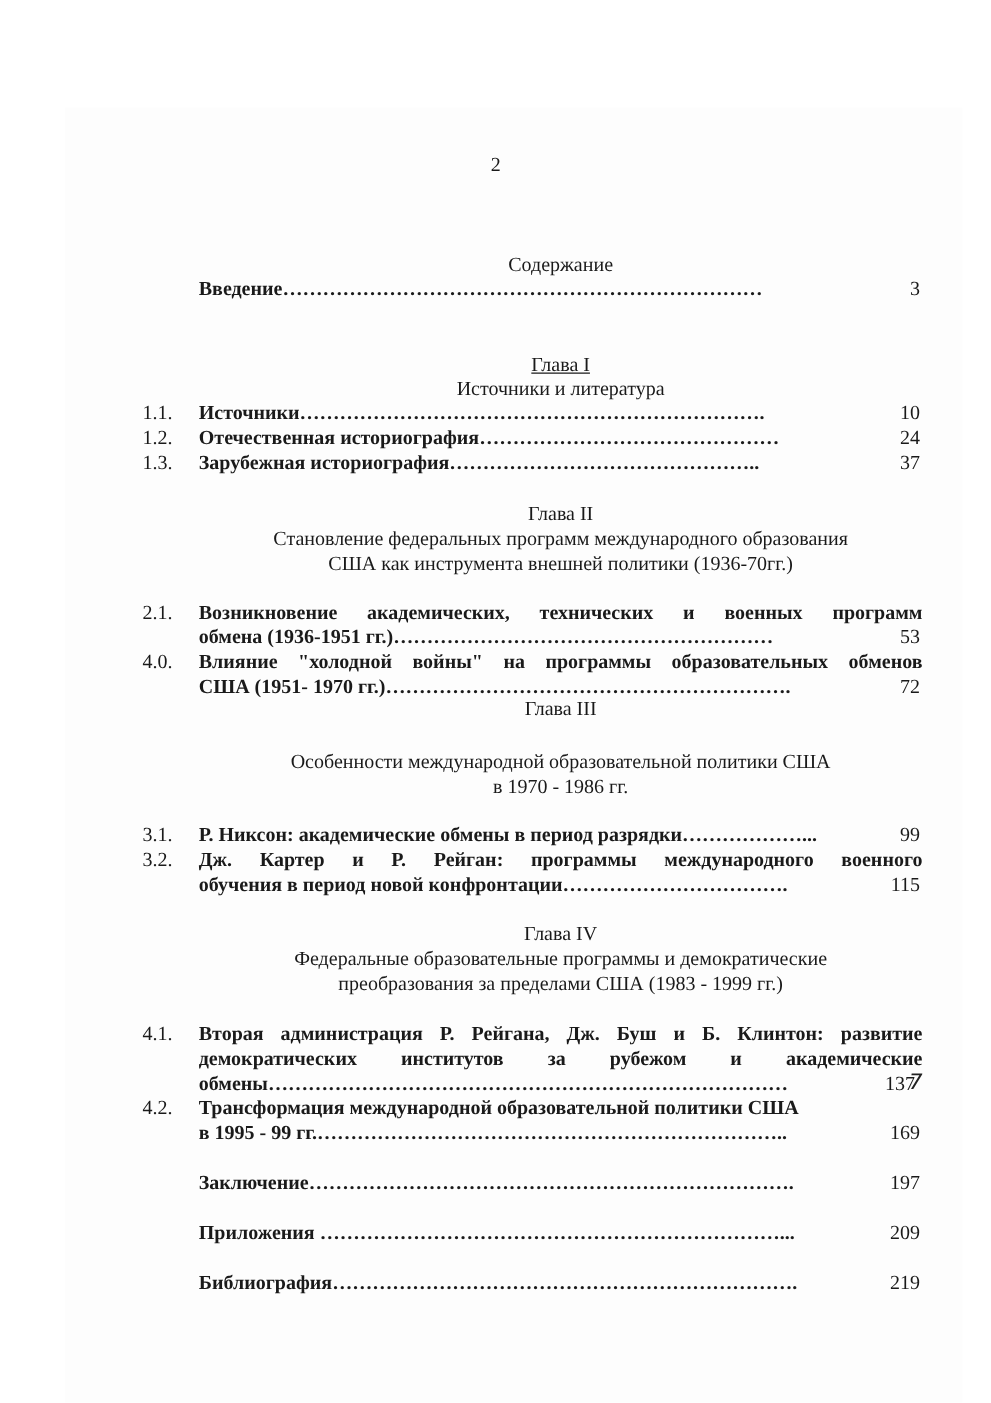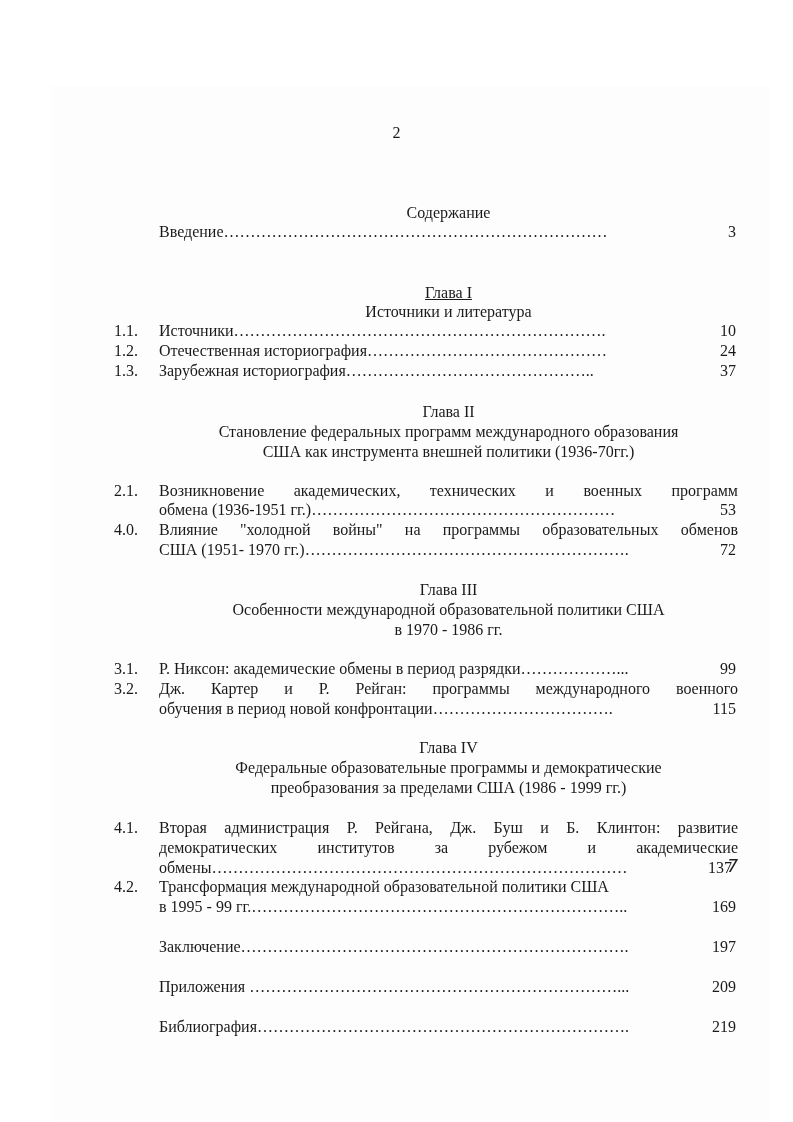--- a/index.html
+++ b/index.html
@@ -3,21 +3,21 @@
 <meta charset="utf-8">
 <style>
   html, body { margin:0; padding:0; background:#ffffff; }
   body { width:793px; height:1122px; position:relative; overflow:hidden;
          font-family:"Liberation Serif","DejaVu Serif",serif; color:#1a1a1a; }
   .scan { position:absolute; left:52px; top:86px; width:718px; height:1036px; background:#fdfdfd; }
   .pagenum { position:absolute; top:124px; left:0; width:793px; text-align:center; font-size:16px; }
   .center { position:absolute; left:120px; width:657px; text-align:center; font-size:16px; line-height:20px; }
   .row { position:absolute; left:114px; width:622px; font-size:16px; line-height:20px; }
   .row .num { position:absolute; left:0; top:0; }
-  .row .txt { position:absolute; left:45px; width:534px; text-align:justify; }
+  .row .txt { position:absolute; left:45px; width:534px; text-align:justify;font-weight:bold; }
   .row .txt.last { text-align-last:left; }
   .row .pg { position:absolute; right:0; text-align:right; }
   .hand { color:#222; font-family:"DejaVu Sans",sans-serif; font-style:italic; }
 </style>
 </head>
 <body>
 
 <div class="scan"></div>
 
 <div class="pagenum">2</div>
@@ -60,40 +60,40 @@
 </div>
 <div class="row" style="top:520px;">
   <span class="num">4.0.</span>
   <span class="txt" style="width:579px;text-align-last:justify">Влияние "холодной войны" на программы образовательных обменов</span>
 </div>
 <div class="row" style="top:540px;">
   <span class="txt last">США (1951- 1970 гг.)…………………………………………………….</span>
   <span class="pg">72</span>
 </div>
 
-<div class="center" style="top:580px;">Глава III</div>
+<div class="center" style="top:558px;">Глава III</div>
 <div class="center" style="top:600px;">Особенности международной образовательной политики США</div>
 <div class="center" style="top:620px;">в 1970 - 1986 гг.</div>
 <div class="row" style="top:659px;">
   <span class="num">3.1.</span>
   <span class="txt last">Р. Никсон: академические обмены в период разрядки………………...</span>
   <span class="pg">99</span>
 </div>
 <div class="row" style="top:679px;">
   <span class="num">3.2.</span>
   <span class="txt" style="width:579px;text-align-last:justify">Дж. Картер и Р. Рейган: программы международного военного</span>
 </div>
 <div class="row" style="top:699px;">
   <span class="txt last">обучения в период новой конфронтации…………………………….</span>
   <span class="pg">115</span>
 </div>
 
 <div class="center" style="top:738px;">Глава IV</div>
 <div class="center" style="top:758px;text-align:center;">Федеральные образовательные программы и демократические</div>
-<div class="center" style="top:778px;">преобразования за пределами США (1986 - 1999 гг.)</div>
+<div class="center" style="top:778px;">преобразования за пределами США (1983 - 1999 гг.)</div>
 <div class="row" style="top:818px;">
   <span class="num">4.1.</span>
   <span class="txt" style="width:579px;text-align-last:justify">Вторая администрация Р. Рейгана, Дж. Буш и Б. Клинтон: развитие</span>
 </div>
 <div class="row" style="top:838px;">
   <span class="txt" style="width:579px;text-align-last:justify;word-spacing:4px">демократических институтов за рубежом и академические</span>
 </div>
 <div class="row" style="top:858px;">
   <span class="txt last">обмены……………………………………………………………………</span>
   <span class="pg" style="right:4px">137</span>

